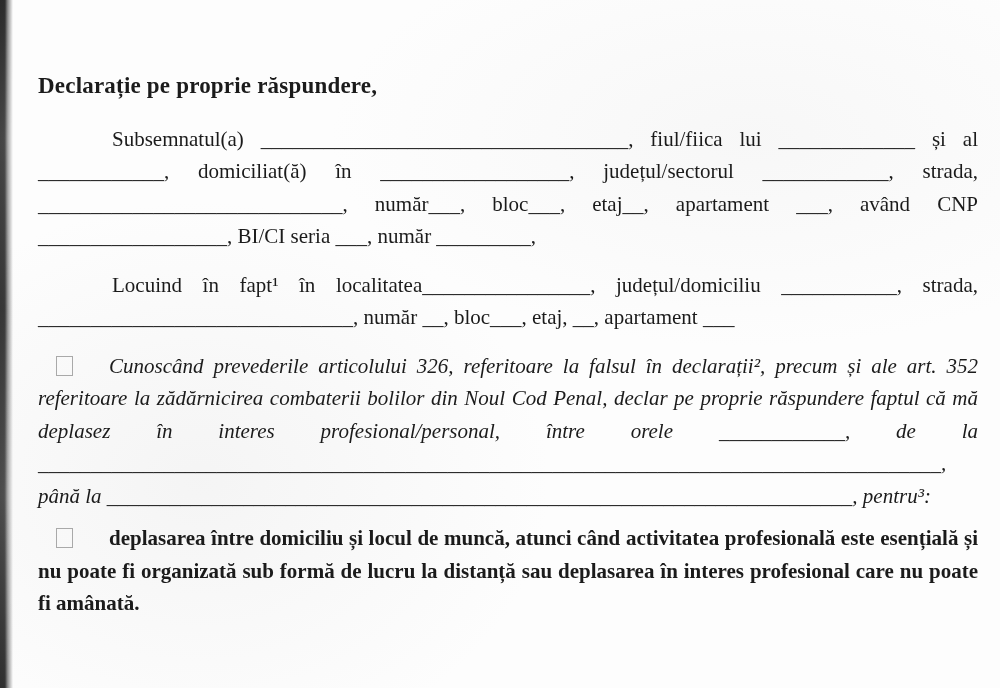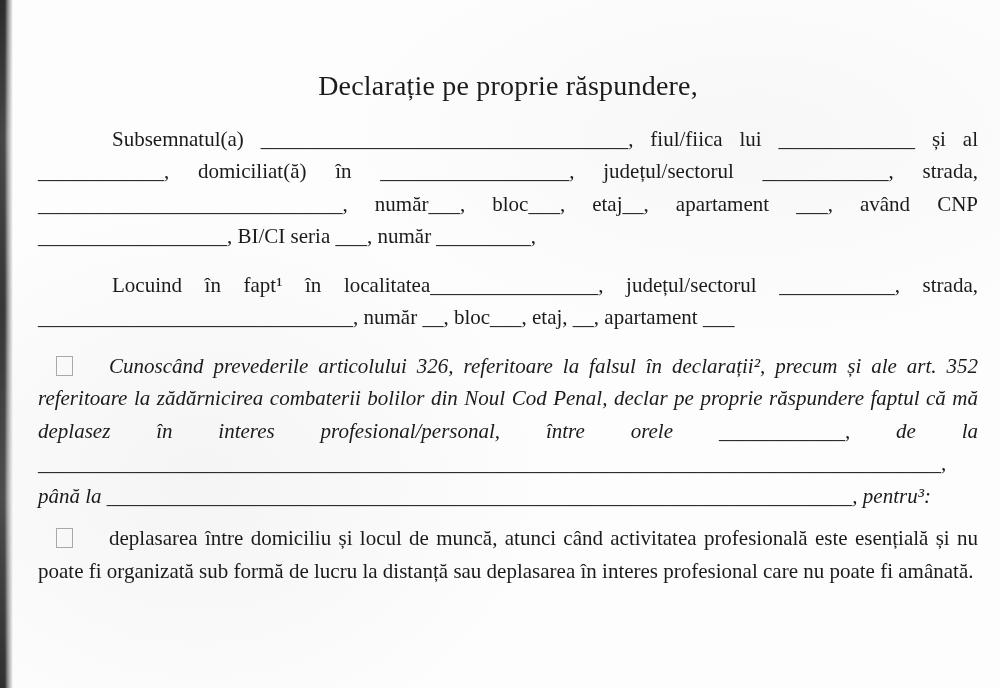--- a/index.html
+++ b/index.html
@@ -36,31 +36,31 @@
     width: 1000px;
     height: 688px;
     box-sizing: border-box;
     padding: 0 22px 0 38px;
     font-size: 21px;
     line-height: 32.5px;
     text-align: justify;
     filter: blur(0.25px);
   }
   .doc-title {
-    text-align: center;
-    font-size: 28px;
+    text-align: left;
+    font-size: 23px;
     letter-spacing: 0.2px;
     margin: 70px 0 20px 0;
-    font-weight: normal;
+    font-weight: bold;
   }
   p { margin: 0 0 16px 0; }
   p.indent { text-indent: 74px; }
   p.cb-par { text-indent: 18px; }
   p.gap-sm { margin-bottom: 10px; font-style: italic; }
-  p.gap-xs { margin-bottom: 6px; }
+  p.gap-xs { margin-bottom: 6px; font-weight: bold; }
   p.gap-md { margin-bottom: 12px; }
   .checkbox {
     display: inline-block;
     width: 15px;
     height: 18px;
     border: 1.5px solid #a9a9a9;
     background: transparent;
     margin-right: 36px;
     vertical-align: -3px;
   }
@@ -69,20 +69,20 @@
 <body>
 
 <div class="scan-edge"></div>
 
 <div class="page">
 
   <div class="doc-title">Declarație pe proprie răspundere,</div>
 
   <p class="indent"><span>Subsemnatul(a) ___________________________________, fiul/fiica lui _____________ și al ____________, domiciliat(ă) în __________________, județul/sectorul ____________, strada, _____________________________, număr___, bloc___, etaj__, apartament ___, având CNP __________________, BI/CI seria ___, număr _________,</span></p>
 
-  <p class="indent"><span>Locuind în fapt¹ în localitatea________________, județul/sectorul ___________, strada, ______________________________, număr __, bloc___, etaj, __, apartament ___</span></p>
+  <p class="indent"><span>Locuind în fapt¹ în localitatea________________, județul/domiciliu ___________, strada, ______________________________, număr __, bloc___, etaj, __, apartament ___</span></p>
 
   <p class="cb-par gap-sm"><span class="checkbox"></span><span>Cunoscând prevederile articolului 326, referitoare la falsul în declarații², precum și ale art. 352 referitoare la  zădărnicirea combaterii bolilor din Noul Cod Penal, declar pe proprie răspundere faptul că mă deplasez în interes profesional/personal, între orele ____________, de la ______________________________________________________________________________________, până la _______________________________________________________________________, pentru³:</span></p>
 
   <p class="cb-par gap-xs"><span class="checkbox"></span><span>deplasarea între domiciliu și locul de muncă, atunci când activitatea profesională este esențială și nu poate fi organizată sub formă de lucru la distanță sau deplasarea în interes profesional care nu poate fi amânată.</span></p>
 
 
 </div>
 
 </body></html>

